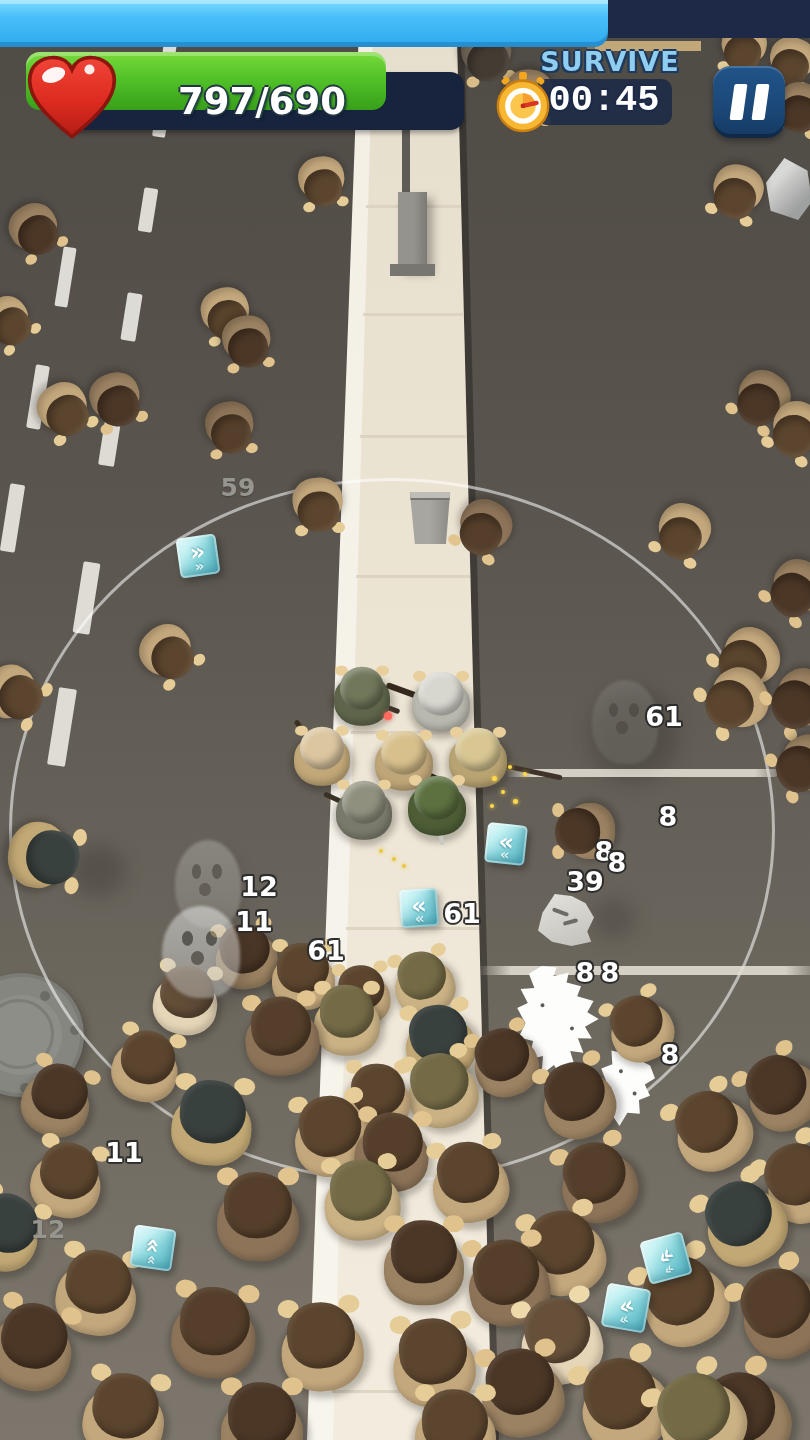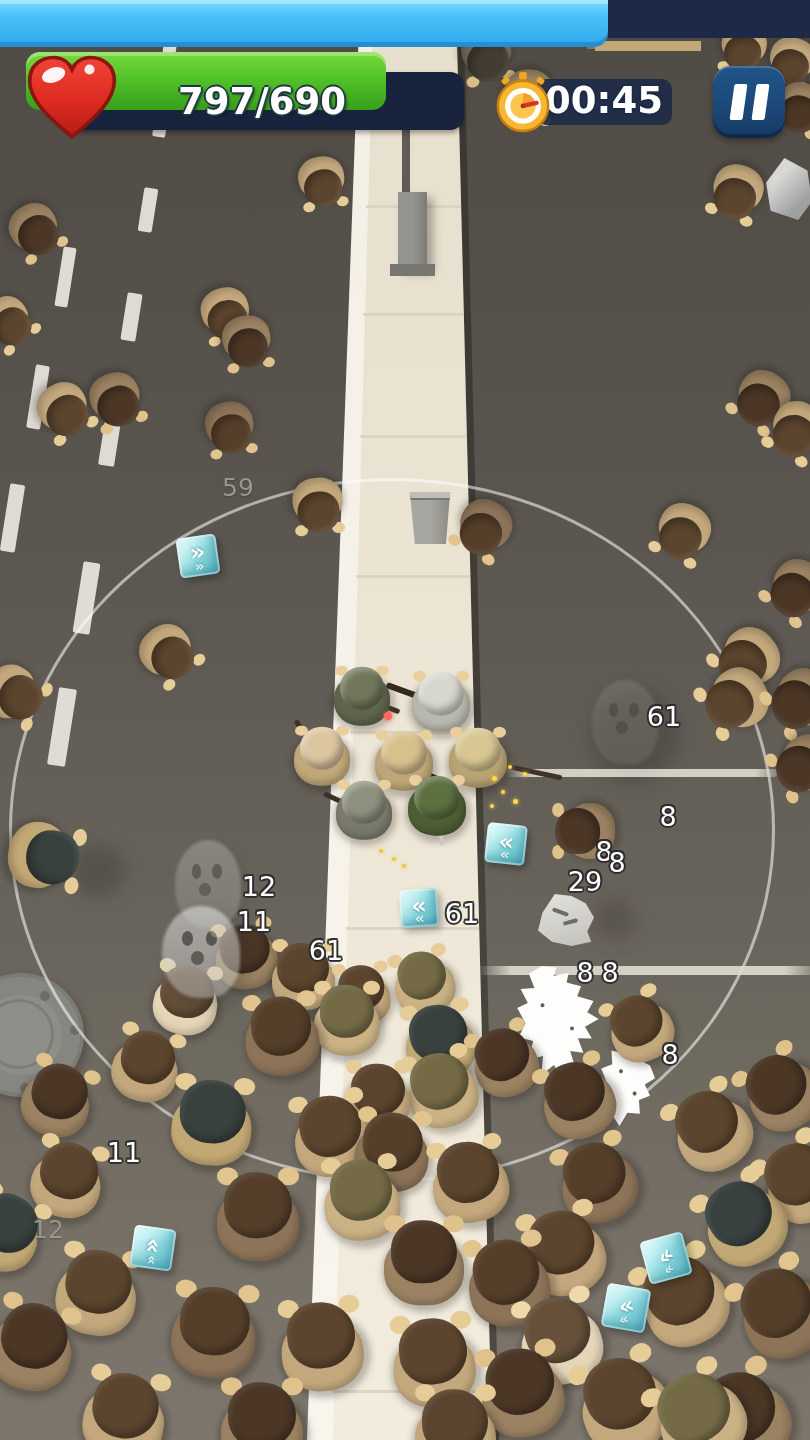--- a/index.html
+++ b/index.html
@@ -60,21 +60,21 @@
   .splat b{position:absolute;width:4px;height:4px;border-radius:50%;background:#5a5a58;display:block;}
   .ash{position:absolute;background:linear-gradient(160deg,#e4e2dd,#c2c0ba);filter:blur(.5px);
     clip-path:polygon(30% 0,60% 4%,85% 18%,100% 45%,88% 72%,95% 92%,60% 100%,25% 92%,0 70%,8% 36%);}
   .ash i{position:absolute;background:#6e6c66;display:block;border-radius:2px;}
   .spark{position:absolute;border-radius:50%;}
   .cube{position:absolute;border-radius:5px;
     background:linear-gradient(135deg,#eafcfc 0%,#c2f0f2 28%,#84d3da 55%,#51b1c1 100%);
     box-shadow:inset 0 0 0 2px rgba(255,255,255,.4),inset -4px -5px 8px rgba(0,60,80,.25),3px 4px 7px rgba(0,0,0,.3);}
   .cube b{position:absolute;left:50%;top:48%;color:#fff;font-weight:bold;font-size:24px;line-height:1;
     text-shadow:0 1px 2px rgba(0,70,80,.45);}
-  .dmg{position:absolute;transform:translate(-50%,-50%);font-weight:400;white-space:nowrap;}
+  .dmg{position:absolute;transform:translate(-50%,-50%);font-weight:700;white-space:nowrap;}
   .dmg.white{color:#fff;font-size:27px;
     text-shadow:2px 0 0 rgba(44,44,44,.85),-2px 0 0 rgba(44,44,44,.85),0 2px 0 rgba(44,44,44,.85),0 -2px 0 rgba(44,44,44,.85),1.5px 1.5px 0 rgba(44,44,44,.85),-1.5px -1.5px 0 rgba(44,44,44,.85),1.5px -1.5px 0 rgba(44,44,44,.85),-1.5px 1.5px 0 rgba(44,44,44,.85);}
   .dmg.gray{color:#96968f;font-size:25px;text-shadow:0 1px 2px rgba(0,0,0,.25);}
   
   #xp-track{position:absolute;left:0;top:0;width:810px;height:38px;background:#1e2947;}
   #xp-fill{position:absolute;left:0;top:0;width:608px;height:47px;border-radius:0 0 14px 0;
     background:linear-gradient(180deg,#7edcff 0%,#49c0f8 35%,#2fa9ee 100%);
     box-shadow:inset 0 4px 0 rgba(255,255,255,.35),inset 0 -5px 0 rgba(0,60,120,.25);}
   #health{position:absolute;left:26px;top:52px;width:440px;height:92px;}
   #hbar{position:absolute;left:34px;top:20px;width:404px;height:58px;border-radius:14px;background:#18233e;
@@ -86,21 +86,21 @@
     color:#fff;font-size:37px;font-weight:800;
     text-shadow:2px 0 0 #244, -2px 0 0 #234,0 2px 0 #234,0 -2px 0 #234,2px 2px 3px rgba(10,25,45,.8);}
   #heart{position:absolute;left:0;top:2px;width:92px;height:88px;}
   #objective{position:absolute;left:480px;top:44px;width:220px;height:100px;}
   #survive{position:absolute;left:40px;top:2px;width:180px;text-align:center;
     color:#90cef1;font-size:27px;font-weight:800;letter-spacing:1px;
     text-shadow:2px 0 0 #1d3a5e,-2px 0 0 #1d3a5e,0 2px 0 #1d3a5e,0 -2px 0 #1d3a5e,2px 2px 0 #1d3a5e,-2px 2px 0 #1d3a5e;}
   #timer-pill{position:absolute;left:56px;top:35px;width:136px;height:46px;border-radius:10px;background:rgba(30,42,71,.92);}
   #timer-text{position:absolute;left:56px;top:33px;width:136px;height:46px;display:flex;align-items:center;justify-content:center;
     color:#fff;font-size:37px;font-weight:800;
-    text-shadow:2px 0 0 #1c2a47,-2px 0 0 #1c2a47,0 2px 0 #1c2a47,0 -2px 0 #1c2a47;}
+    text-shadow:2px 0 0 #1c2a47,-2px 0 0 #1c2a47,0 2px 0 #1c2a47,0 -2px 0 #1c2a47;font-family:Liberation Mono, monospace;}
   #stopwatch{position:absolute;left:12px;top:26px;width:62px;height:64px;}
   #pause-btn{position:absolute;left:713px;top:66px;width:72px;height:72px;border-radius:18px;border:none;cursor:pointer;
     background:linear-gradient(180deg,#215489 0%,#1b4777 60%,#163a63 100%);
     box-shadow:inset 0 2px 0 rgba(255,255,255,.18),inset 0 -4px 0 rgba(0,0,0,.28),0 3px 6px rgba(0,0,0,.35);
     display:flex;align-items:center;justify-content:center;gap:9px;}
   .pbar{display:block;width:13px;height:36px;background:#fff;border-radius:2px;transform:skewX(-8deg);}
 </style>
 </head>
 <body>
 
@@ -801,21 +801,21 @@
       <div class="spark" style="left: 392px; top: 857px; width: 4px; height: 4px; background: rgb(232, 201, 62); box-shadow: rgb(232, 201, 62) 0px 0px 4px;"></div>
       <div class="spark" style="left: 402px; top: 864px; width: 4px; height: 4px; background: rgb(232, 201, 62); box-shadow: rgb(232, 201, 62) 0px 0px 4px;"></div>
       <div class="spark" style="left: 384px; top: 712px; width: 8px; height: 8px; background: rgb(255, 106, 94); box-shadow: rgb(255, 106, 94) 0px 0px 4px;"></div>
     </div>
   <div id="dmg-layer">
       <div class="dmg gray" style="left: 238px; top: 487px;">59</div>
       <div class="dmg white" style="left: 664px; top: 716px;">61</div>
       <div class="dmg white" style="left: 668px; top: 816px;">8</div>
       <div class="dmg white" style="left: 604px; top: 851px;">8</div>
       <div class="dmg white" style="left: 617px; top: 862px;">8</div>
-      <div class="dmg white" style="left: 585px; top: 881px;">29</div>
+      <div class="dmg white" style="left: 585px; top: 881px;">39</div>
       <div class="dmg white" style="left: 259px; top: 886px;">12</div>
       <div class="dmg white" style="left: 254px; top: 921px;">11</div>
       <div class="dmg white" style="left: 462px; top: 913px;">61</div>
       <div class="dmg white" style="left: 326px; top: 950px;">61</div>
       <div class="dmg white" style="left: 585px; top: 972px;">8</div>
       <div class="dmg white" style="left: 610px; top: 972px;">8</div>
       <div class="dmg white" style="left: 670px; top: 1054px;">8</div>
       <div class="dmg white" style="left: 124px; top: 1152px;">11</div>
       <div class="dmg gray" style="left: 48px; top: 1229px;">12</div>
     </div>
@@ -838,20 +838,21 @@
         </defs>
         <path d="M50 88 C20 64 4 46 4 27 C4 10 17 2 30 2 C40 2 47 8 50 15 C53 8 60 2 70 2 C83 2 96 10 96 27 C96 46 80 64 50 88 Z" fill="url(#hg)" stroke="#8c150f" stroke-width="4"></path>
         <ellipse cx="30" cy="21" rx="13" ry="8" fill="#fff" opacity="0.95" transform="rotate(-18 30 21)"></ellipse>
         <circle cx="69" cy="15" r="5.5" fill="#fff" opacity="0.9"></circle>
       </svg>
     </div>
   </div>
 
   <div id="objective">
     <div id="timer-pill"></div>
+    <div id="survive">SURVIVE</div>
     <div id="timer-text">00:45</div>
     <div id="stopwatch">
       <svg viewBox="0 0 64 66" width="62" height="64">
         <rect x="28" y="2" width="8" height="8" rx="2" fill="#f2a71f"></rect>
         <rect x="10" y="8" width="8" height="6" rx="2" fill="#f2a71f" transform="rotate(-40 14 11)"></rect>
         <rect x="46" y="8" width="8" height="6" rx="2" fill="#f2a71f" transform="rotate(40 50 11)"></rect>
         <circle cx="32" cy="37" r="26" fill="#f7b732" stroke="#c97f12" stroke-width="2.5"></circle>
         <circle cx="32" cy="37" r="18.5" fill="#fff"></circle>
         <circle cx="32" cy="37" r="13" fill="#fbc64b"></circle>
         <path d="M32 24 A13 13 0 0 1 45 37 L32 37 Z" fill="#f49f2f"></path>

